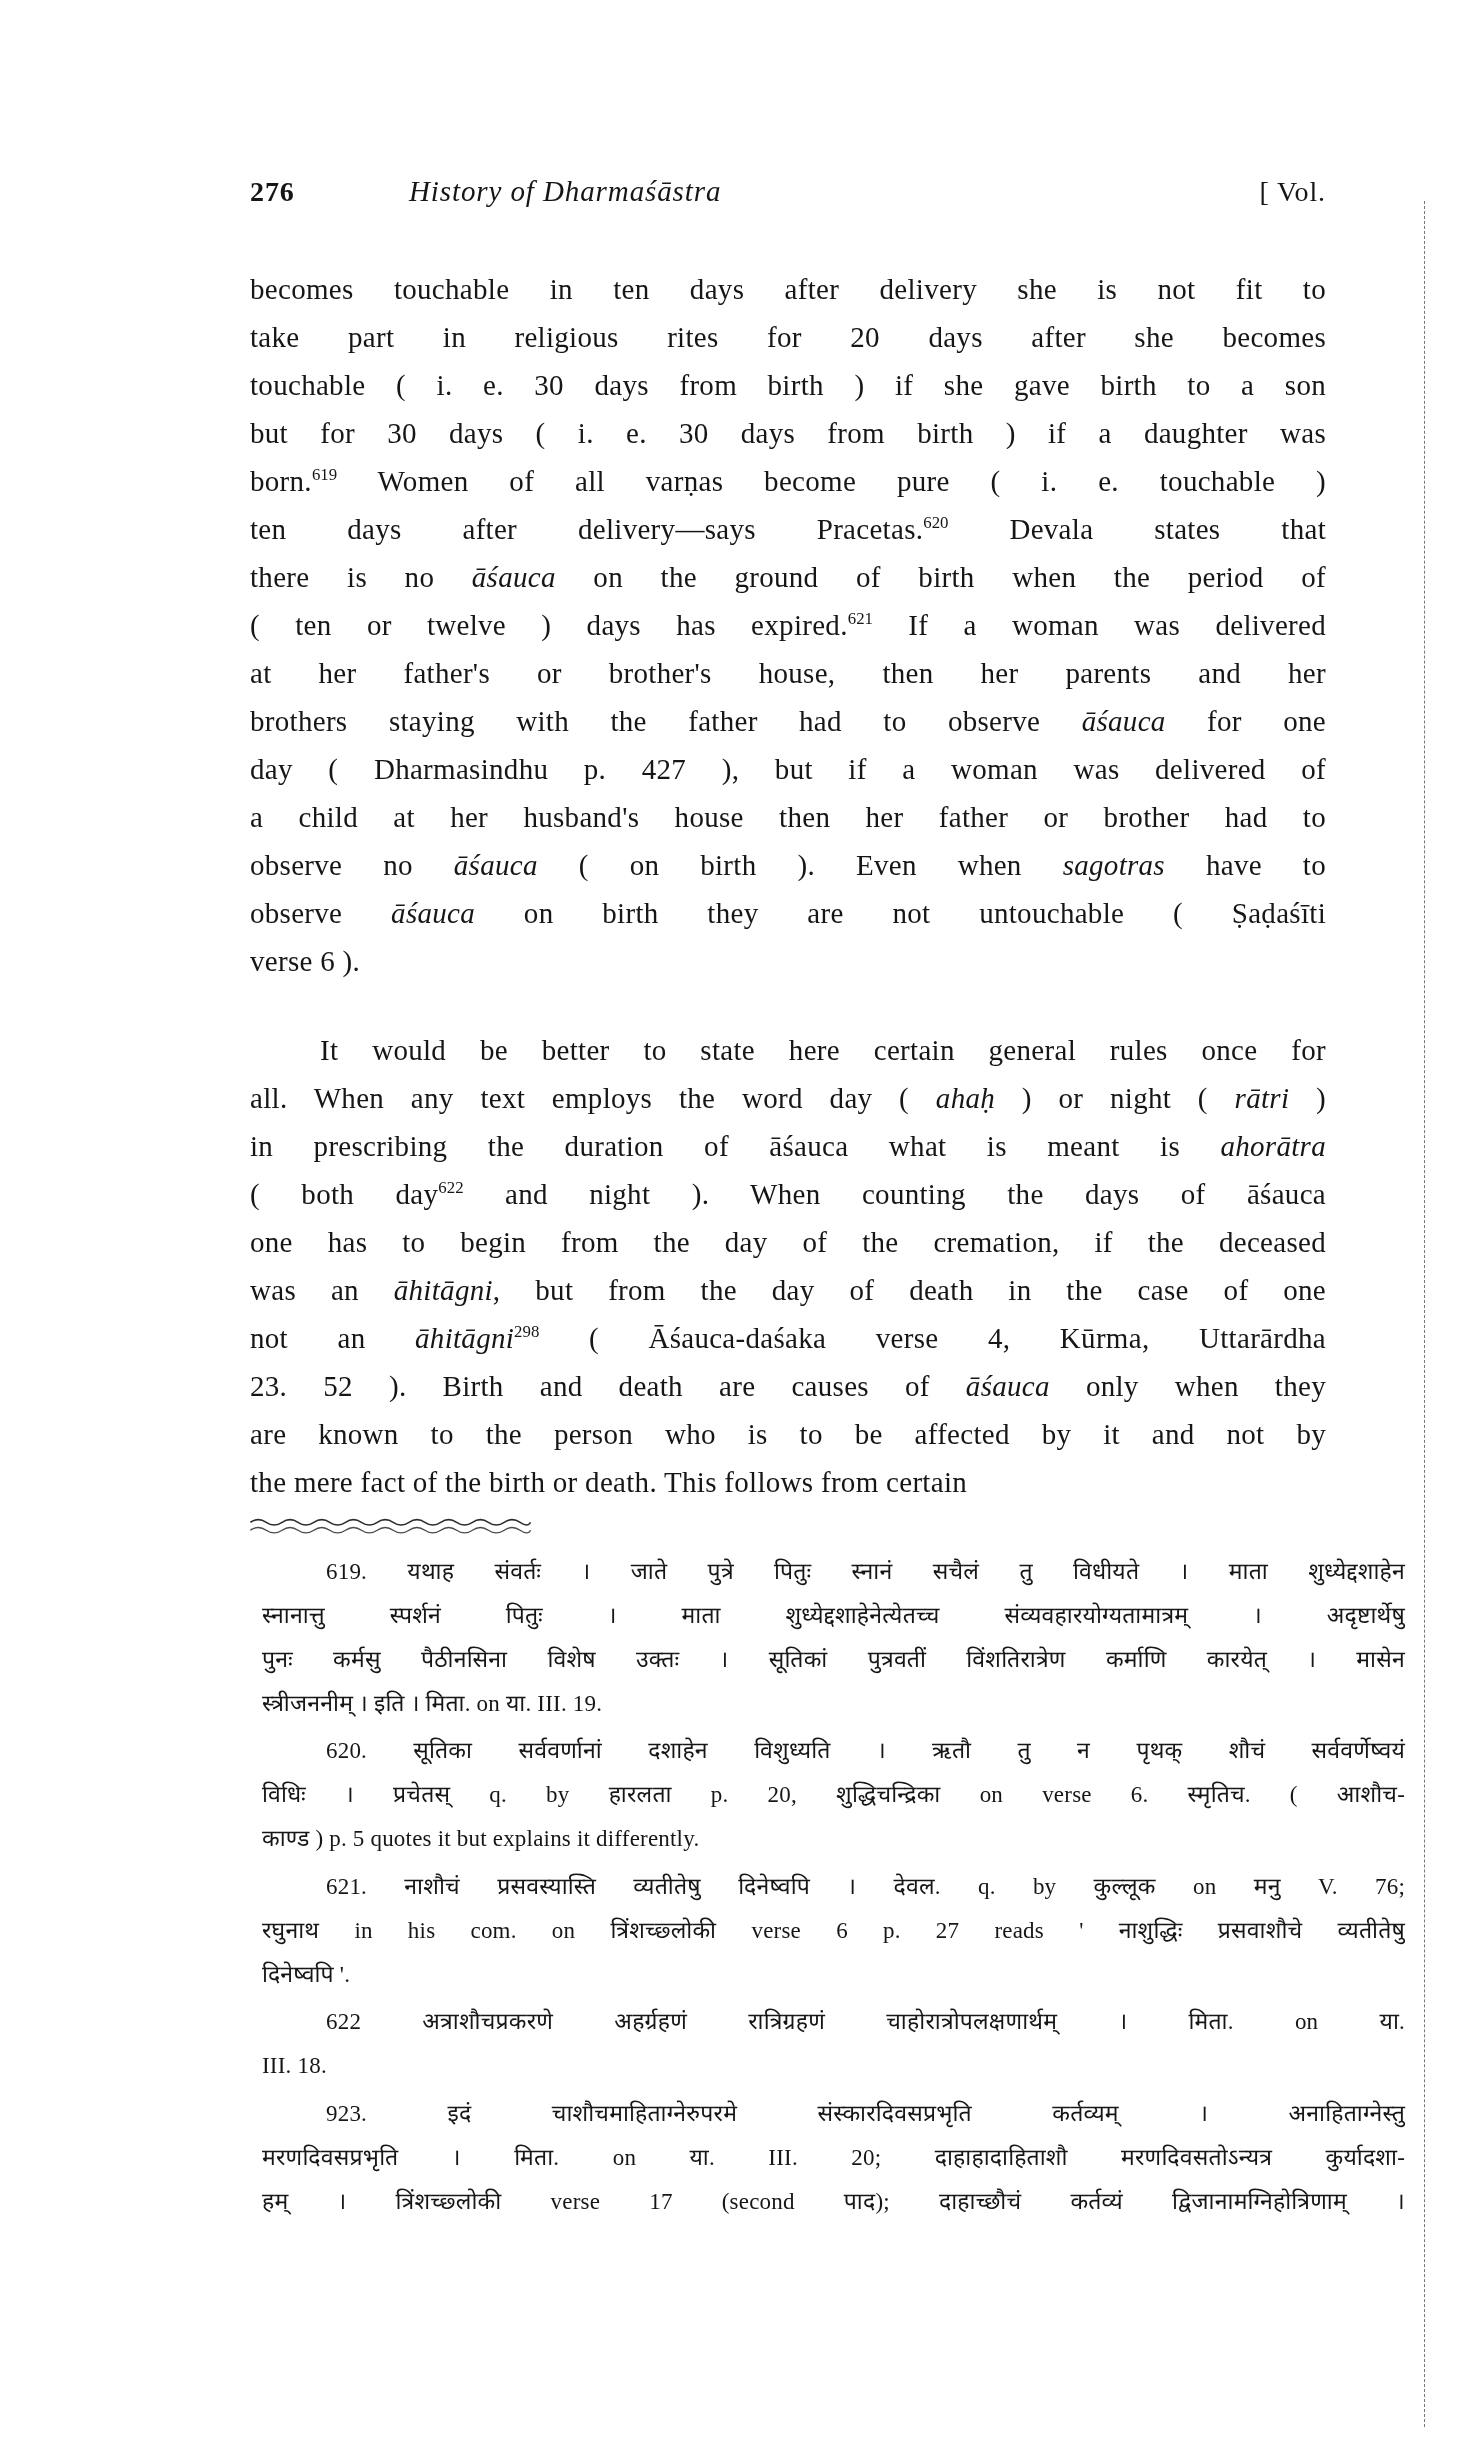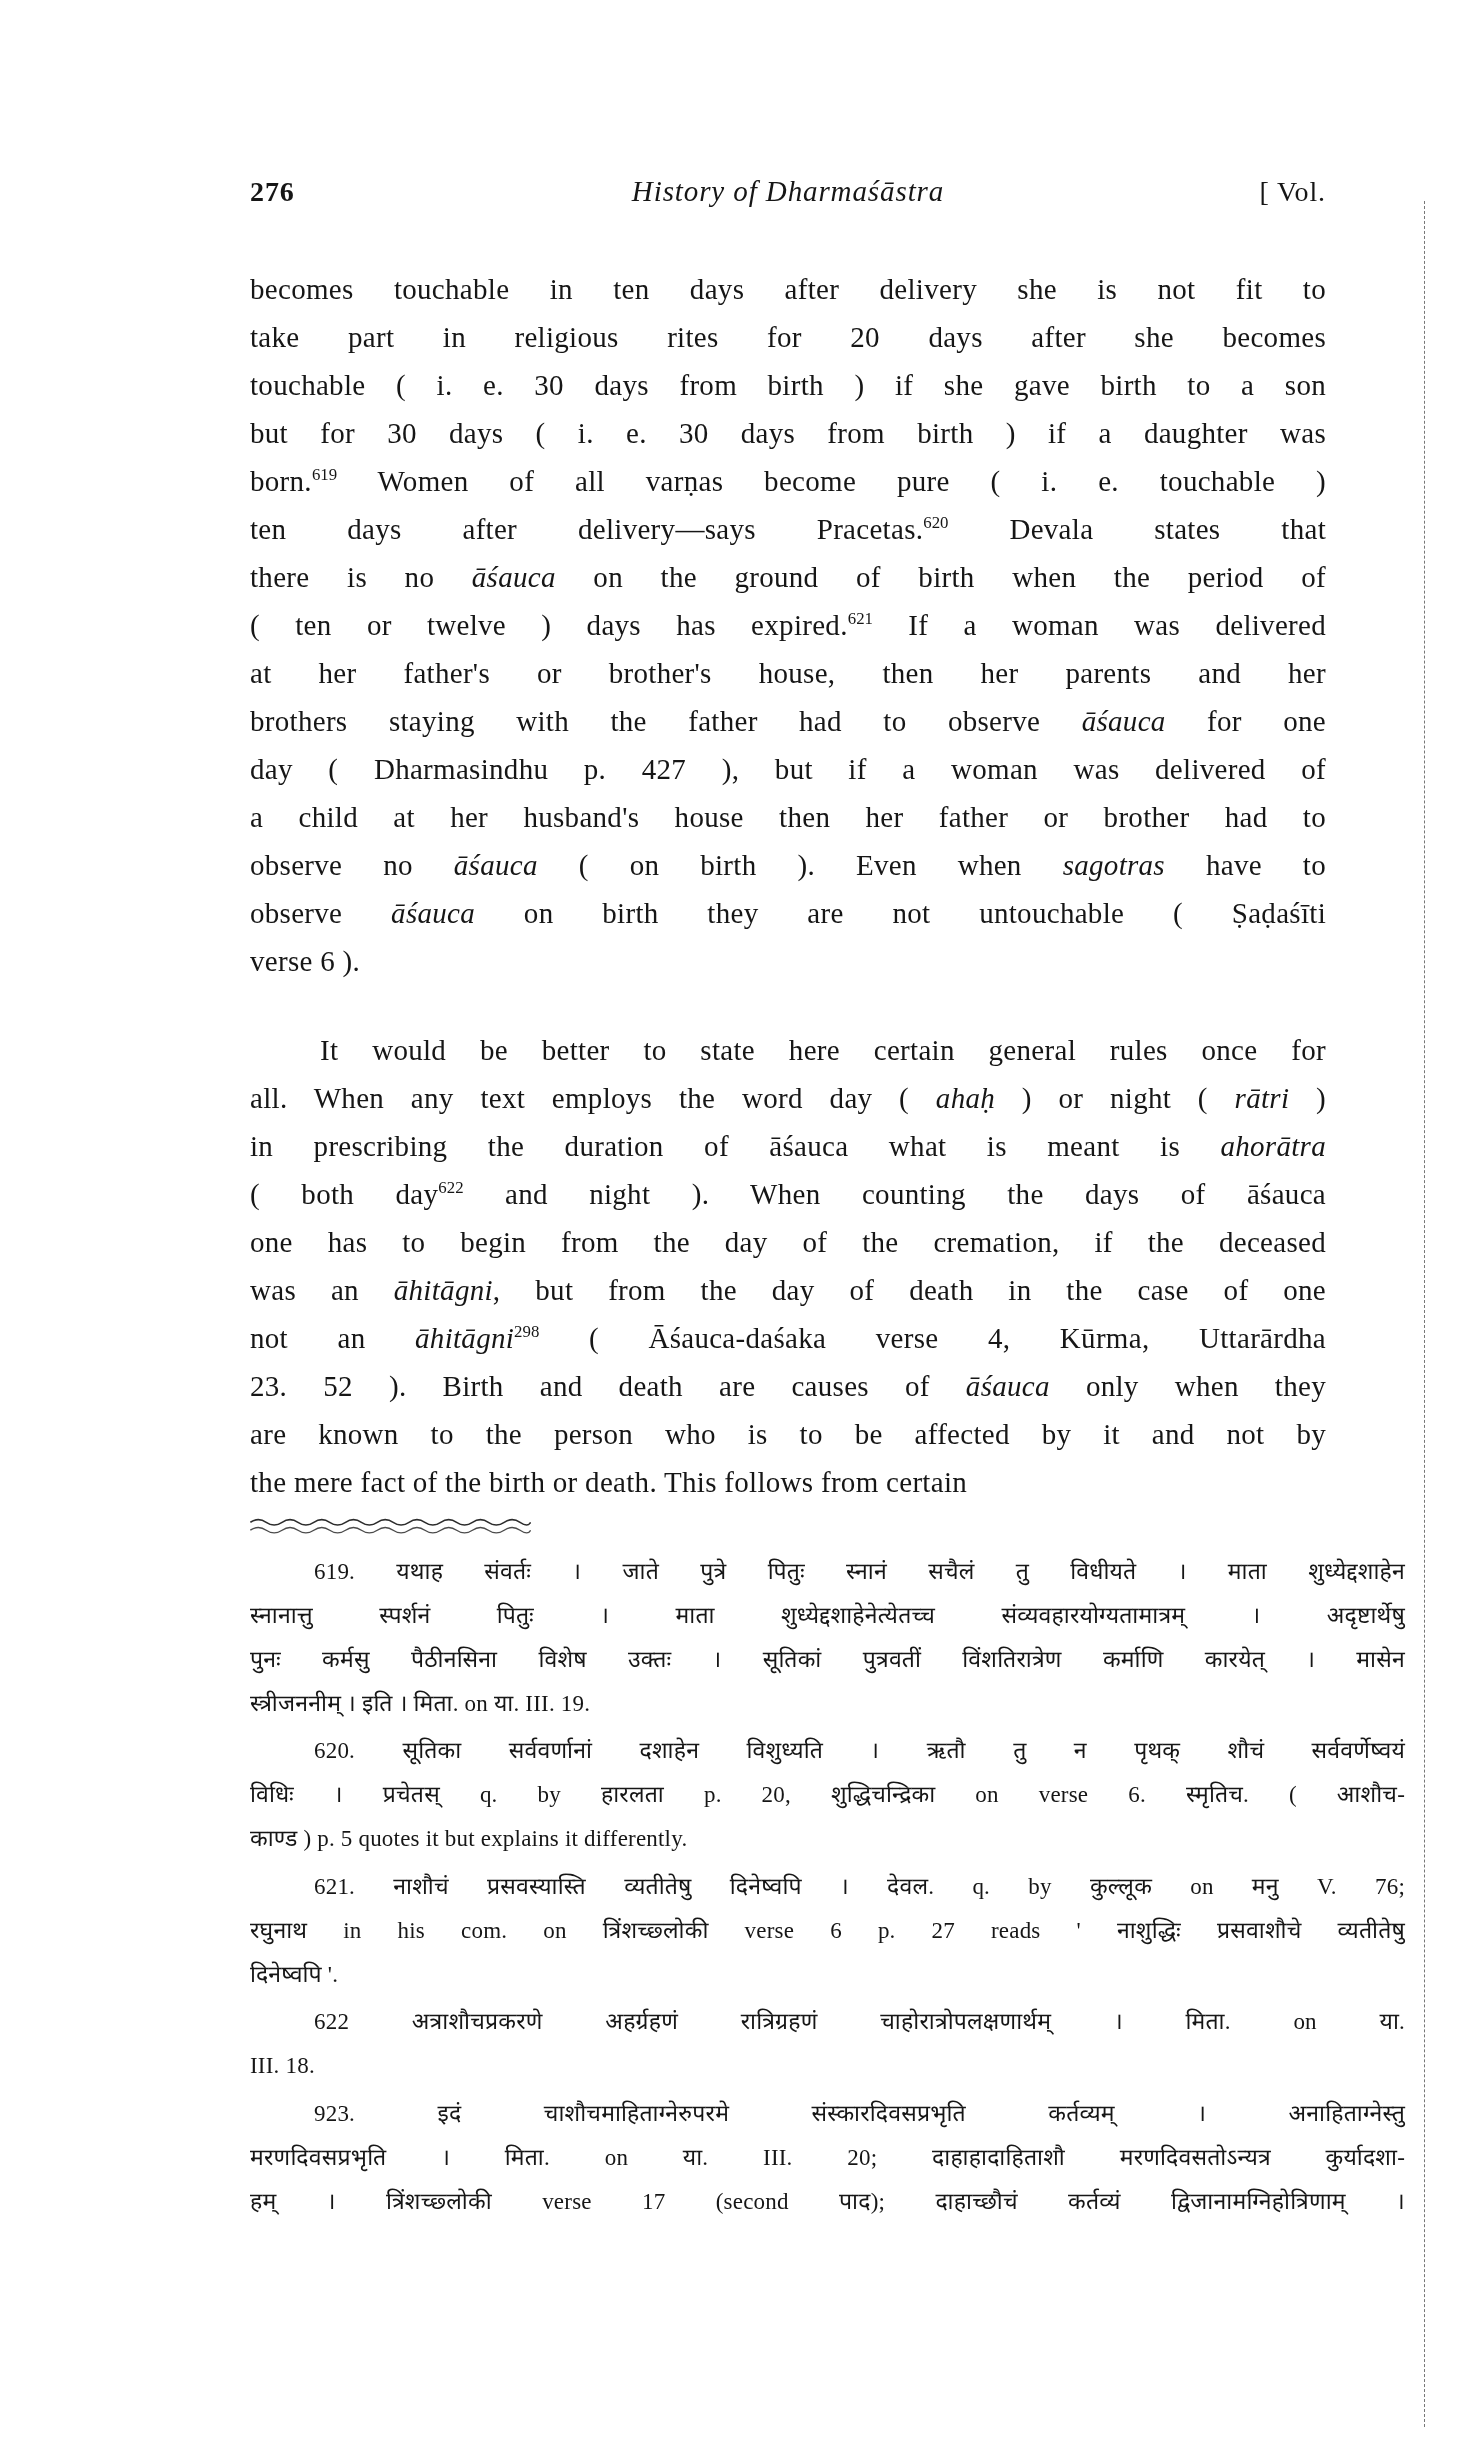--- a/index.html
+++ b/index.html
@@ -17,40 +17,40 @@
     border-left:1.8px dashed #4a4a4a;opacity:.75;
   }
 
   
   .header{
     position:absolute;left:250px;top:175px;width:1076px;
     display:flex;align-items:baseline;
     font-size:28px;letter-spacing:0.9px;
   }
   .page-number{width:159px;text-align:left;font-weight:bold;}
-  .running-title{flex:1;text-align:center;font-style:italic;font-size:29px;}
+  .running-title{flex:1;font-style:italic;font-size:29px;}
   .volume-marker{width:159px;text-align:right;}
 
   
   .content{position:absolute;left:250px;top:265px;width:1155px;}
   .para{width:1076px;font-size:29px;line-height:48px;letter-spacing:0.3px;}
   .text-line{text-align:justify;text-align-last:justify;white-space:normal;}
   .para .text-line:last-child{text-align-last:left;}
   .para-2{margin-top:41px;}
   .para-2 .text-line:first-child{text-indent:70px;}
   sup{font-size:.58em;vertical-align:super;line-height:0;letter-spacing:0;}
   i{font-style:italic;}
 
   
   .separator{display:block;margin:10.6px 0 0 0;}
 
   
   .footnotes{width:1155px;margin-top:14px;font-size:23px;line-height:44px;letter-spacing:0.2px;}
   .footnote{margin:0 0 3.5px 0;}
-  .fn-line{text-align:justify;text-align-last:justify;}
+  .fn-line{text-align:justify;text-align-last:justify;margin-left:12px;}
   .fn-line.fn-first{text-indent:64px;}
   .fn-line.fn-last{text-align-last:left;}
 </style>
 </head>
 <body>
 
 <div class="page">
 
   <div class="edge-line"></div>
 

